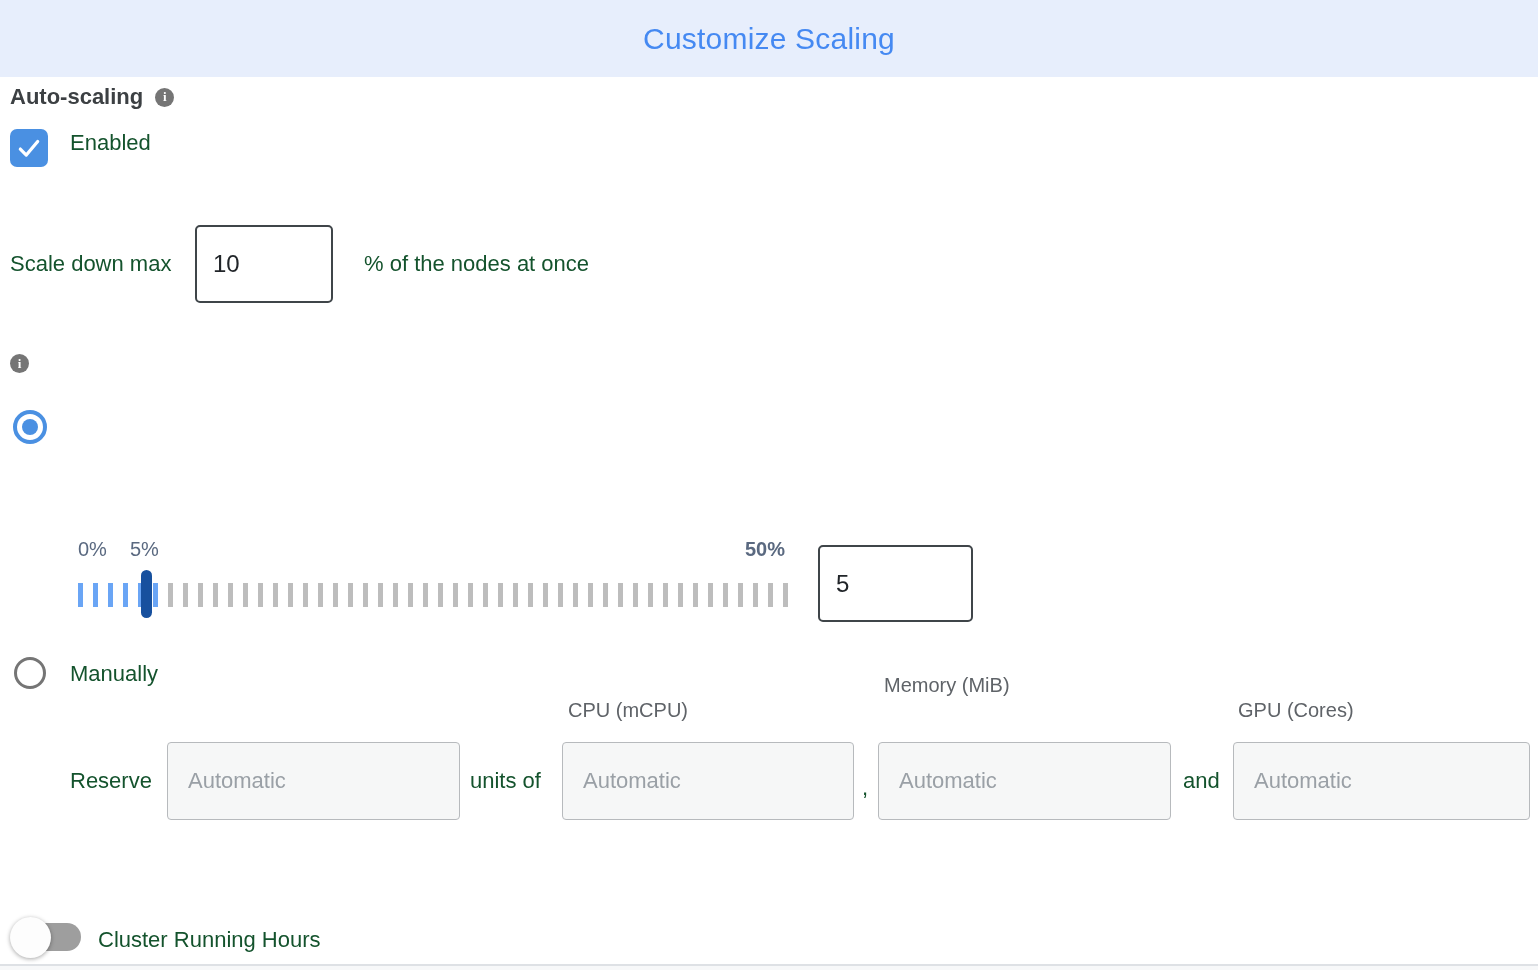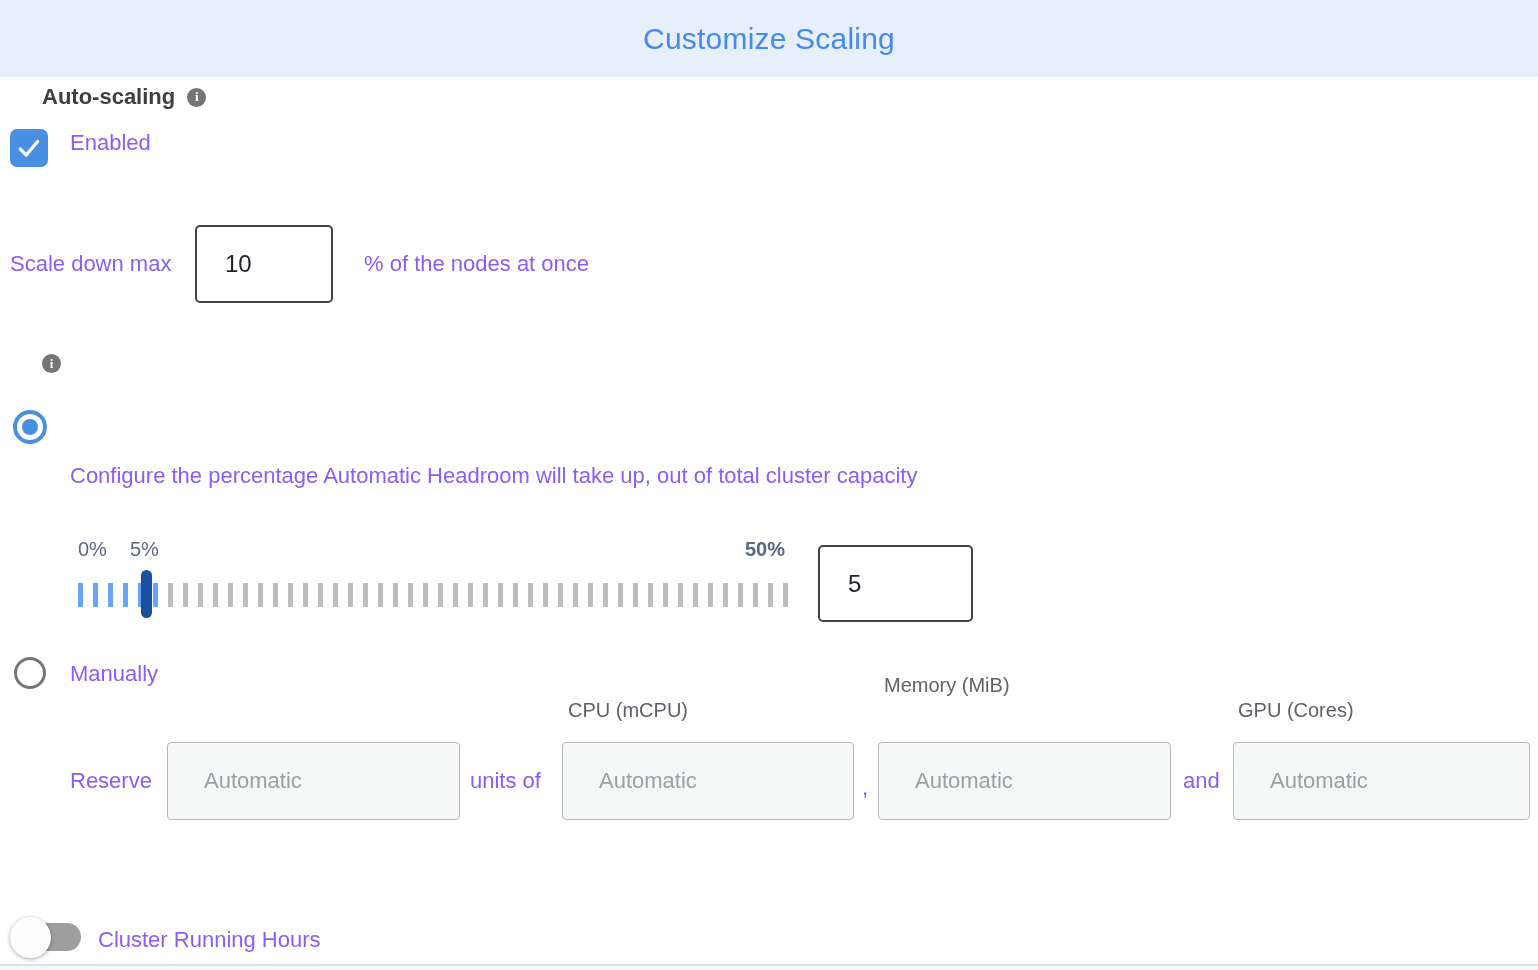--- a/index.html
+++ b/index.html
@@ -7,57 +7,57 @@
               font-family:"Liberation Sans", sans-serif; color:#212529; overflow:hidden; }
   .page { position:relative; width:1538px; height:970px; background:#ffffff; }
 
   
   .header { position:absolute; left:0; top:0; width:1538px; height:77px;
             background:#e7eefc; display:flex; align-items:center; justify-content:center; }
   .header-title { color:#4589f2; font-size:30px; font-weight:400; letter-spacing:.2px; }
 
   
   .section-label { position:absolute; font-size:22px; font-weight:700; color:#3c4043;
-                   display:flex; align-items:center; gap:12px;margin-left:32px; }
+                   display:flex; align-items:center; gap:12px; }
   .info-icon { width:19px; height:19px; border-radius:50%; background:#757575; color:#ffffff;
                font-size:13px; font-weight:700; display:inline-flex; align-items:center;
                justify-content:center; font-family:"Liberation Serif", serif; }
 
-  .txt { position:absolute; font-size:22px; color:#8b5cf6; white-space:nowrap; }
+  .txt { position:absolute; font-size:22px; color:#14532d; white-space:nowrap; }
   .gray-head { position:absolute; font-size:20px; color:#5f6368; white-space:nowrap; }
 
   
   .checkbox { position:absolute; left:10px; top:129px; width:38px; height:38px;
               background:#4a90e2; border-radius:7px; display:flex; align-items:center;
               justify-content:center; cursor:pointer; }
 
   
   .num-input { position:absolute; border:2px solid #3f4549; border-radius:5px;
-               background:#ffffff; font-size:24px; color:#212529; padding-left:28px;
+               background:#ffffff; font-size:24px; color:#212529; padding-left:16px;
                font-family:"Liberation Sans", sans-serif; outline:none; }
 
   
   .radio { position:absolute; border-radius:50%; display:flex; align-items:center;
            justify-content:center; cursor:pointer; background:#ffffff; }
   .radio.selected { width:34px; height:34px; border:4px solid #4a90e2; }
   .radio.selected .radio-dot { width:16px; height:16px; border-radius:50%; background:#4a90e2; }
   .radio.unselected { width:32px; height:32px; border:3px solid #757575; }
 
   
   .slider-label { position:absolute; font-size:20px; color:#5a6980; white-space:nowrap; }
   .ticks { position:absolute; left:78px; top:583px; display:flex; gap:10px; }
   .tick { width:5px; height:24px; }
   .tick.blue { background:#6aa5f5; }
   .tick.gray { background:#bdbdbd; }
   .slider-handle { position:absolute; left:141px; top:570px; width:11px; height:48px;
                    border-radius:6px; background:#17509e; cursor:grab; }
 
   
   .auto-input { position:absolute; height:78px; background:#f6f7f7; border:1px solid #b7babd;
-                border-radius:4px; font-size:22px; color:#3c4043; padding-left:36px;
+                border-radius:4px; font-size:22px; color:#3c4043; padding-left:20px;
                 font-family:"Liberation Sans", sans-serif; outline:none; }
   .auto-input::placeholder { color:#9aa0a6; opacity:1; }
 
   
   .toggle { position:absolute; left:10px; top:917px; width:74px; height:42px; cursor:pointer; }
   .toggle-track { position:absolute; left:13px; top:6px; width:58px; height:28px;
                   border-radius:14px; background:#9e9e9e; }
   .toggle-thumb { position:absolute; left:0; top:0; width:41px; height:41px; border-radius:50%;
                   background:#fdfdfd; box-shadow:0 1px 4px rgba(0,0,0,0.35); }
 
@@ -89,21 +89,20 @@
   <input class="num-input" style="left: 195px; top: 225px; width: 138px; height: 78px;" value="10">
   <div class="txt" style="left:336px; top:251px;margin-left:28px;">% of the nodes at once</div>
 
   <div class="section-label" style="left:10px; top:354px;">
     <span class="info-icon">i</span>
   </div>
 
   <div class="radio selected" style="left:13px; top:410px;">
     <div class="radio-dot"></div>
   </div>
-  <div class="txt" style="left:70px; top:463px;">Configure the percentage Automatic Headroom will take up, out of total cluster capacity</div>
 
   <div class="slider-label" style="left:78px; top:538px;">0%</div>
   <div class="slider-label" style="left:130px; top:538px;">5%</div>
   <div class="slider-label" style="left:745px; top:538px;font-weight:bold;">50%</div>
 
   <div class="ticks">
       <div class="tick blue"></div>
       <div class="tick blue"></div>
       <div class="tick blue"></div>
       <div class="tick blue"></div>

